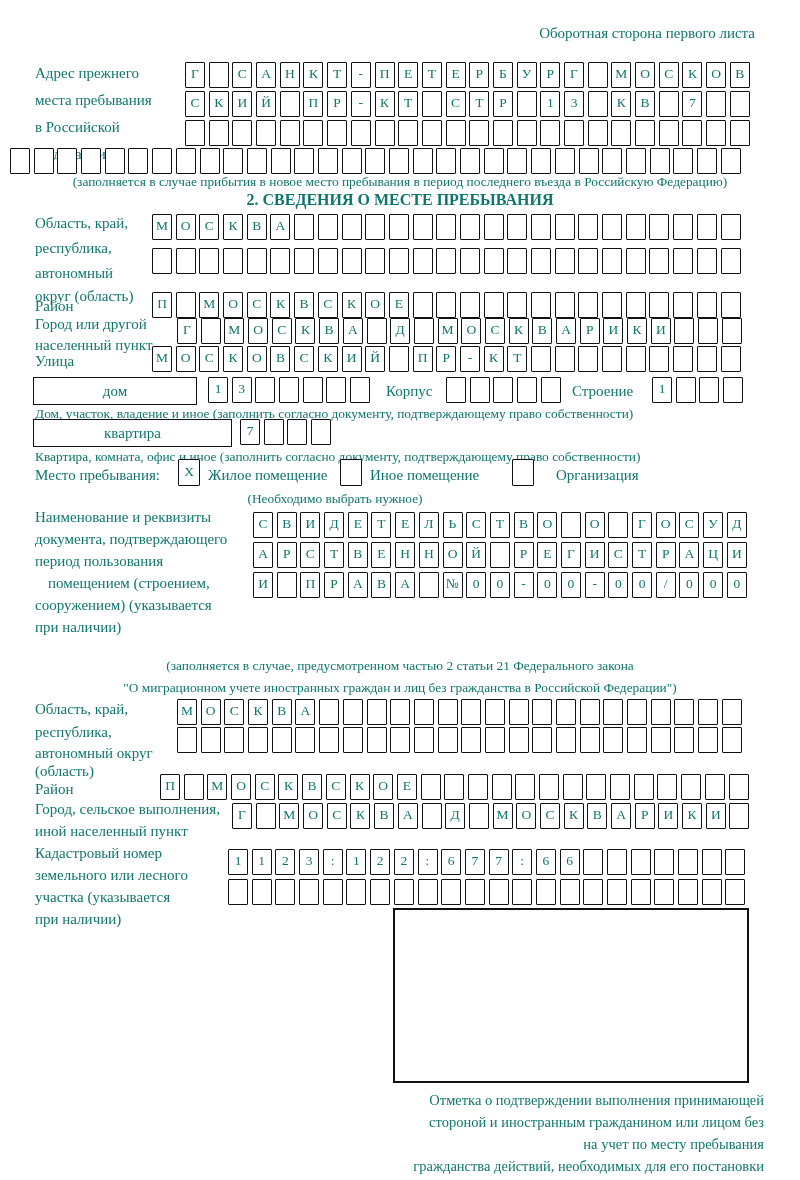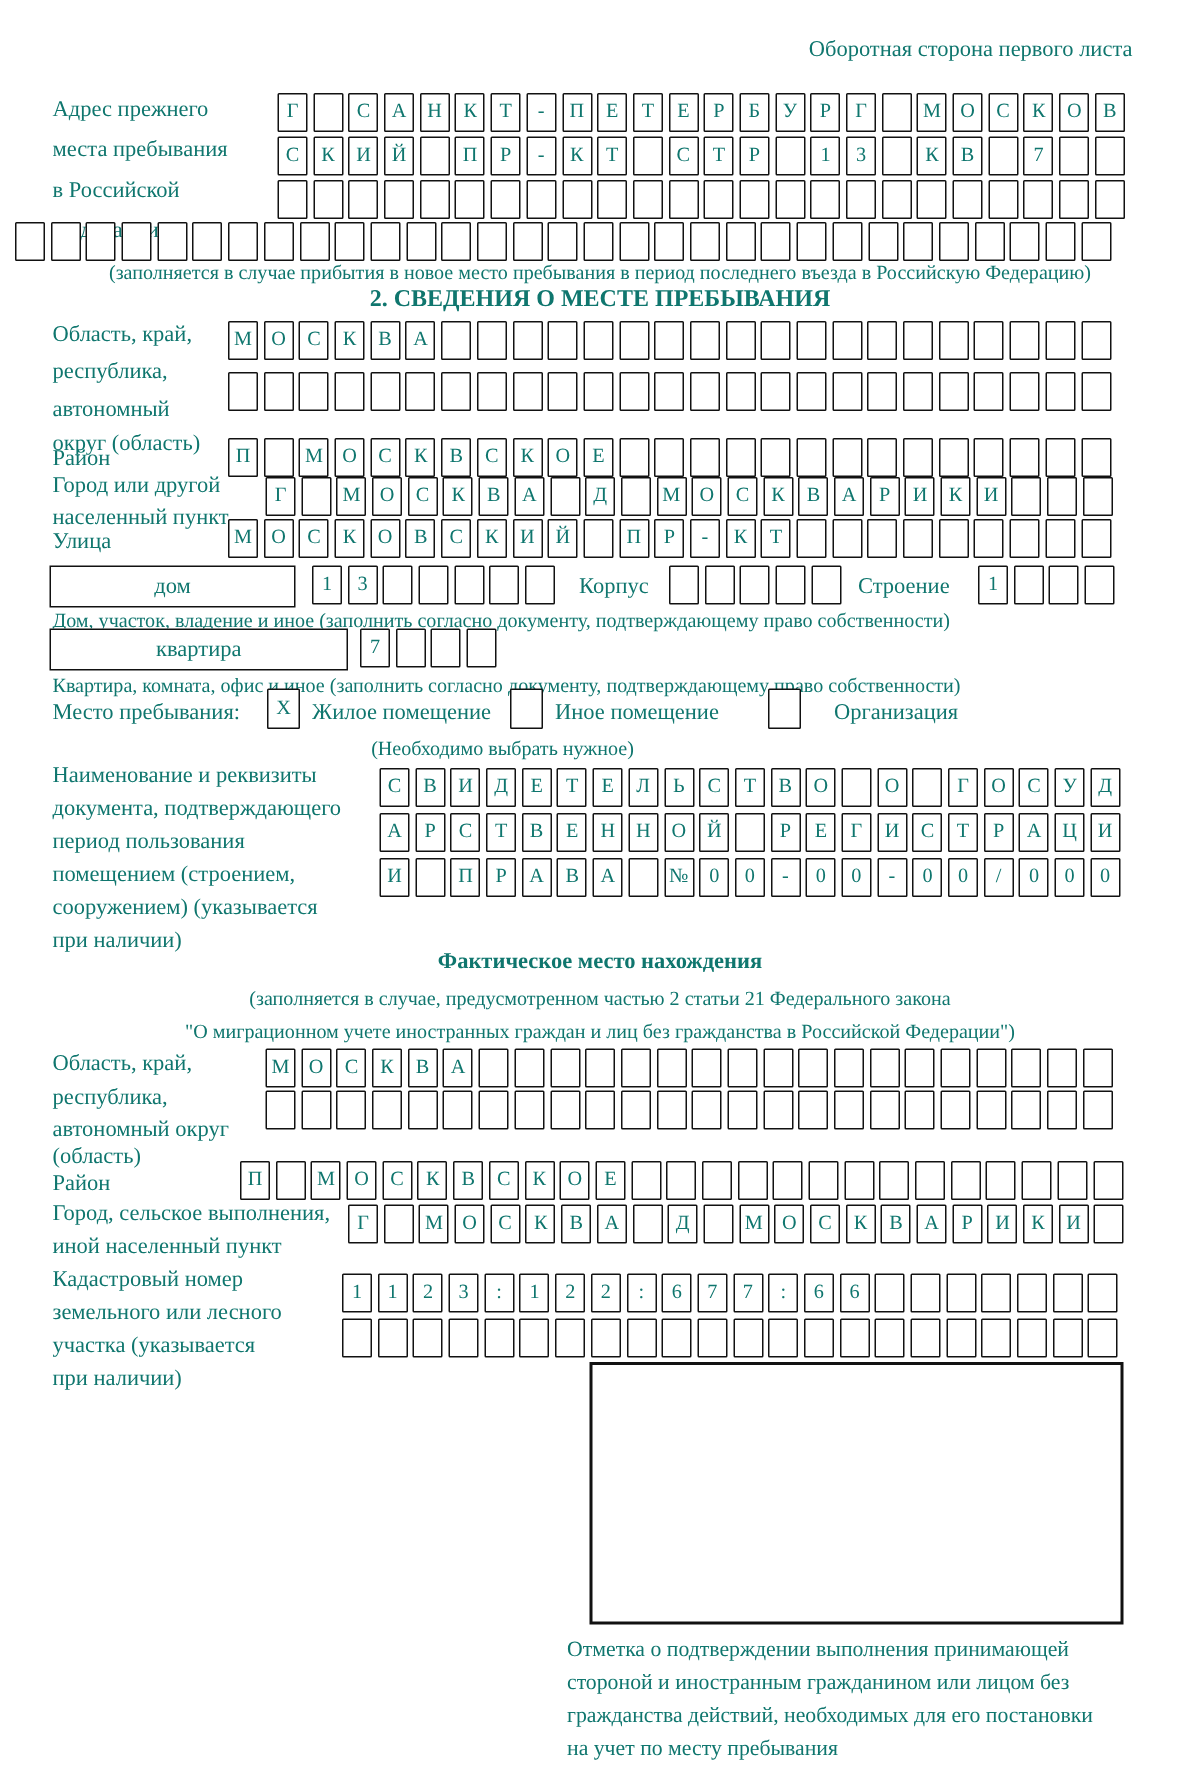--- a/index.html
+++ b/index.html
@@ -9,21 +9,21 @@
   .note{position:absolute;font-size:13.4px;line-height:16px;white-space:nowrap;}
   .center{text-align:center;}
   .hdr{position:absolute;font-weight:bold;font-size:16px;white-space:nowrap;}
   .hdr2{position:absolute;font-weight:bold;font-size:15px;white-space:nowrap;}
   .cellrow{position:absolute;display:flex;gap:3.7px;}
   .cell{box-sizing:border-box;width:20px;height:26px;border:1.6px solid #111;background:#fff;
         font-size:13.5px;line-height:22px;text-align:center;border-radius:1px;}
   .fieldbox{position:absolute;box-sizing:border-box;border:1.6px solid #111;height:28px;
         display:flex;align-items:center;justify-content:center;font-size:15px;background:#fff;}
   .stampbox{position:absolute;box-sizing:border-box;border:2px solid #111;background:#fff;}
-  .cap{font-size:14.5px;line-height:22px;text-align:left;}
+  .cap{font-size:14.5px;line-height:22px;text-align:right;}
 </style>
 </head>
 <body>
 
 <div class="page" id="form-root">
 
   <div class="lbl" style="top:24px;right:45px;">Оборотная сторона первого листа</div>
 
   <div class="lbl" style="left:35px;top:64px;">Адрес прежнего</div>
   <div class="lbl" style="left:35px;top:91px;">места пребывания</div>
@@ -52,46 +52,45 @@
 
   <div class="lbl" style="left:35px;top:466px;">Место пребывания:</div>
   <div class="lbl" style="left:208px;top:466px;">Жилое помещение</div>
   <div class="lbl" style="left:370px;top:466px;">Иное помещение</div>
   <div class="lbl" style="left:556px;top:466px;">Организация</div>
   <div class="note center" style="left:180px;top:491px;width:310px;">(Необходимо выбрать нужное)</div>
 
   <div class="lbl" style="left:35px;top:508px;">Наименование и реквизиты</div>
   <div class="lbl" style="left:35px;top:530px;">документа, подтверждающего</div>
   <div class="lbl" style="left:35px;top:552px;">период пользования</div>
-  <div class="lbl" style="left:35px;top:574px;text-align:right;">помещением (строением,</div>
+  <div class="lbl" style="left:48px;top:574px;text-align:right;">помещением (строением,</div>
   <div class="lbl" style="left:35px;top:596px;">сооружением) (указывается</div>
   <div class="lbl" style="left:35px;top:618px;">при наличии)</div>
 
-  <div class="hdr2 center" style="left:10px;top:633px;width:780px;">Фактическое место нахождения</div>
   <div class="note center" style="left:15px;top:658px;width:770px;">(заполняется в случае, предусмотренном частью 2 статьи 21 Федерального закона</div>
   <div class="note center" style="left:15px;top:680px;width:770px;">"О миграционном учете иностранных граждан и лиц без гражданства в Российской Федерации")</div>
 
   <div class="lbl" style="left:35px;top:700px;">Область, край,</div>
   <div class="lbl" style="left:35px;top:723px;">республика,</div>
   <div class="lbl" style="left:35px;top:744px;">автономный округ</div>
   <div class="lbl" style="left:35px;top:762px;">(область)</div>
   <div class="lbl" style="left:35px;top:780px;">Район</div>
   <div class="lbl" style="left:35px;top:800px;">Город, сельское выполнения,</div>
   <div class="lbl" style="left:35px;top:822px;">иной населенный пункт</div>
   <div class="lbl" style="left:35px;top:844px;">Кадастровый номер</div>
   <div class="lbl" style="left:35px;top:866px;">земельного или лесного</div>
   <div class="lbl" style="left:35px;top:888px;">участка (указывается</div>
   <div class="lbl" style="left:35px;top:910px;">при наличии)</div>
 
   <div class="stampbox" style="left:393px;top:908px;width:356px;height:175px;"></div>
   <div style="position:absolute;left:378px;top:1089px;width:386px;">
     <div class="cap">Отметка о подтверждении выполнения принимающей</div>
     <div class="cap">стороной и иностранным гражданином или лицом без</div>
+    <div class="cap">на учет по месту пребывания</div>
     <div class="cap">гражданства действий, необходимых для его постановки</div>
-    <div class="cap">на учет по месту пребывания</div>
   </div>
 
 <div class="cellrow" style="left: 185px; top: 62px;">
       <div class="cell">Г</div>
       <div class="cell"></div>
       <div class="cell">С</div>
       <div class="cell">А</div>
       <div class="cell">Н</div>
       <div class="cell">К</div>
       <div class="cell">Т</div>

